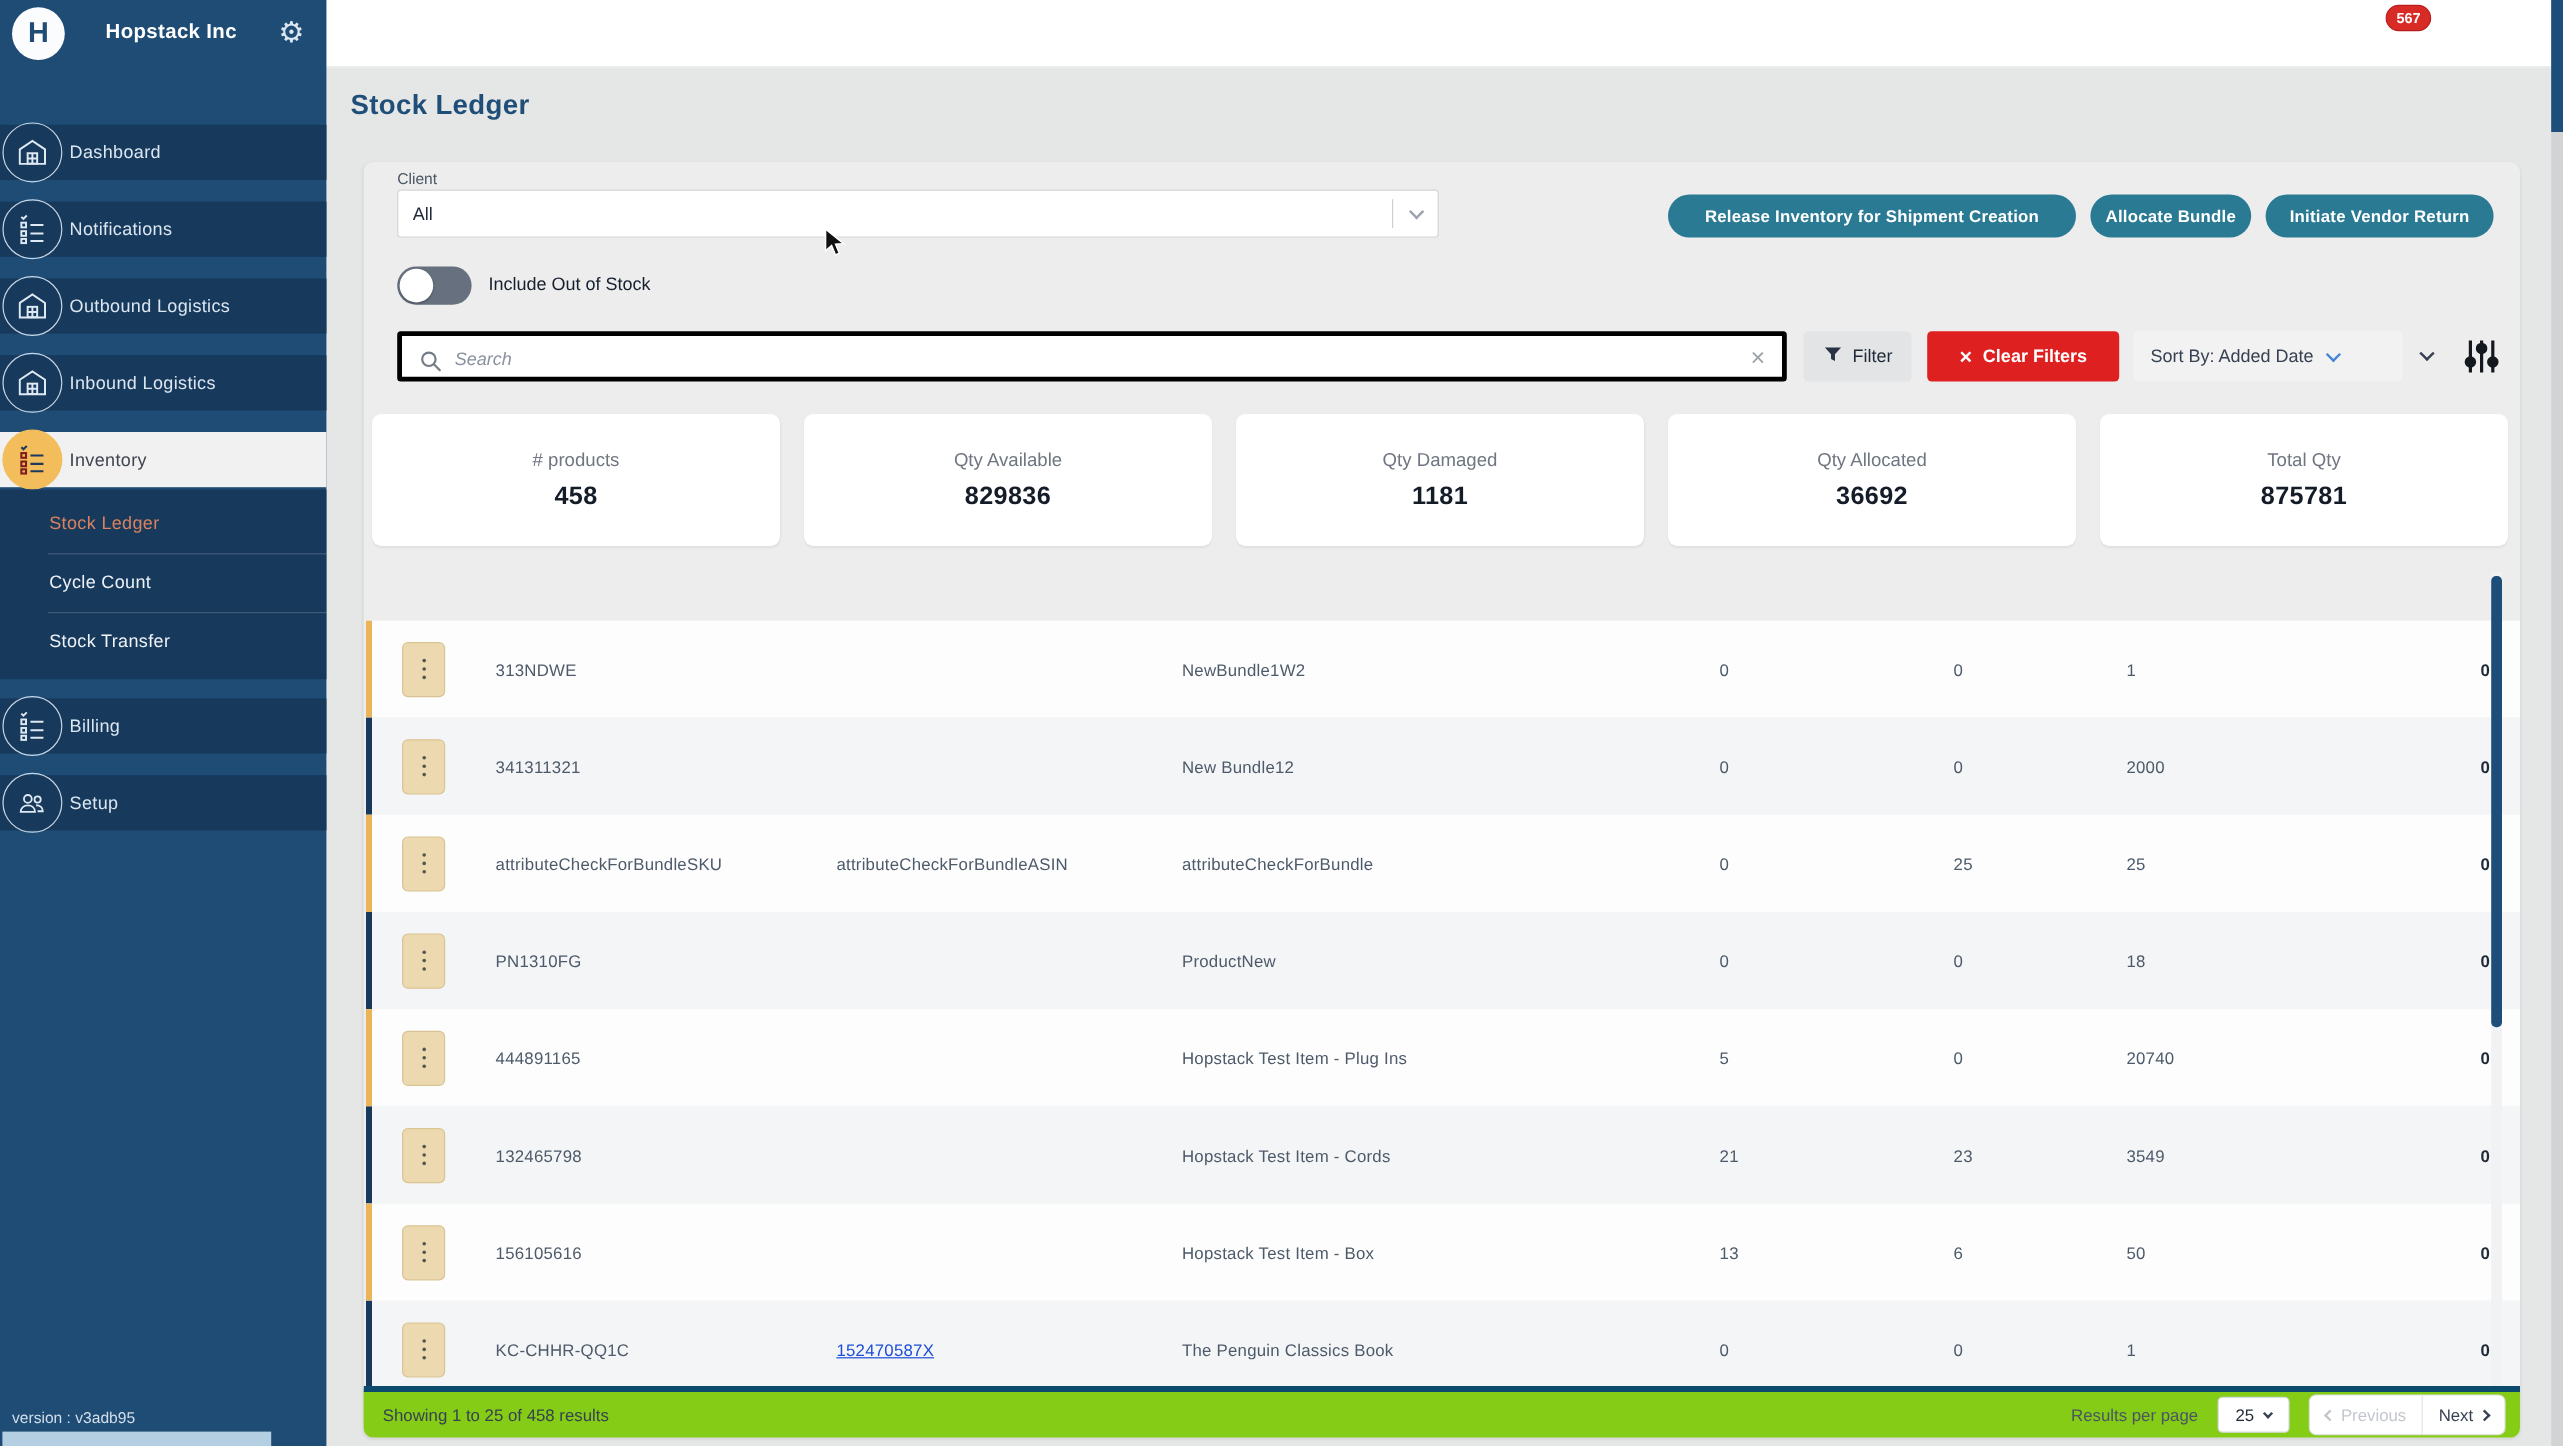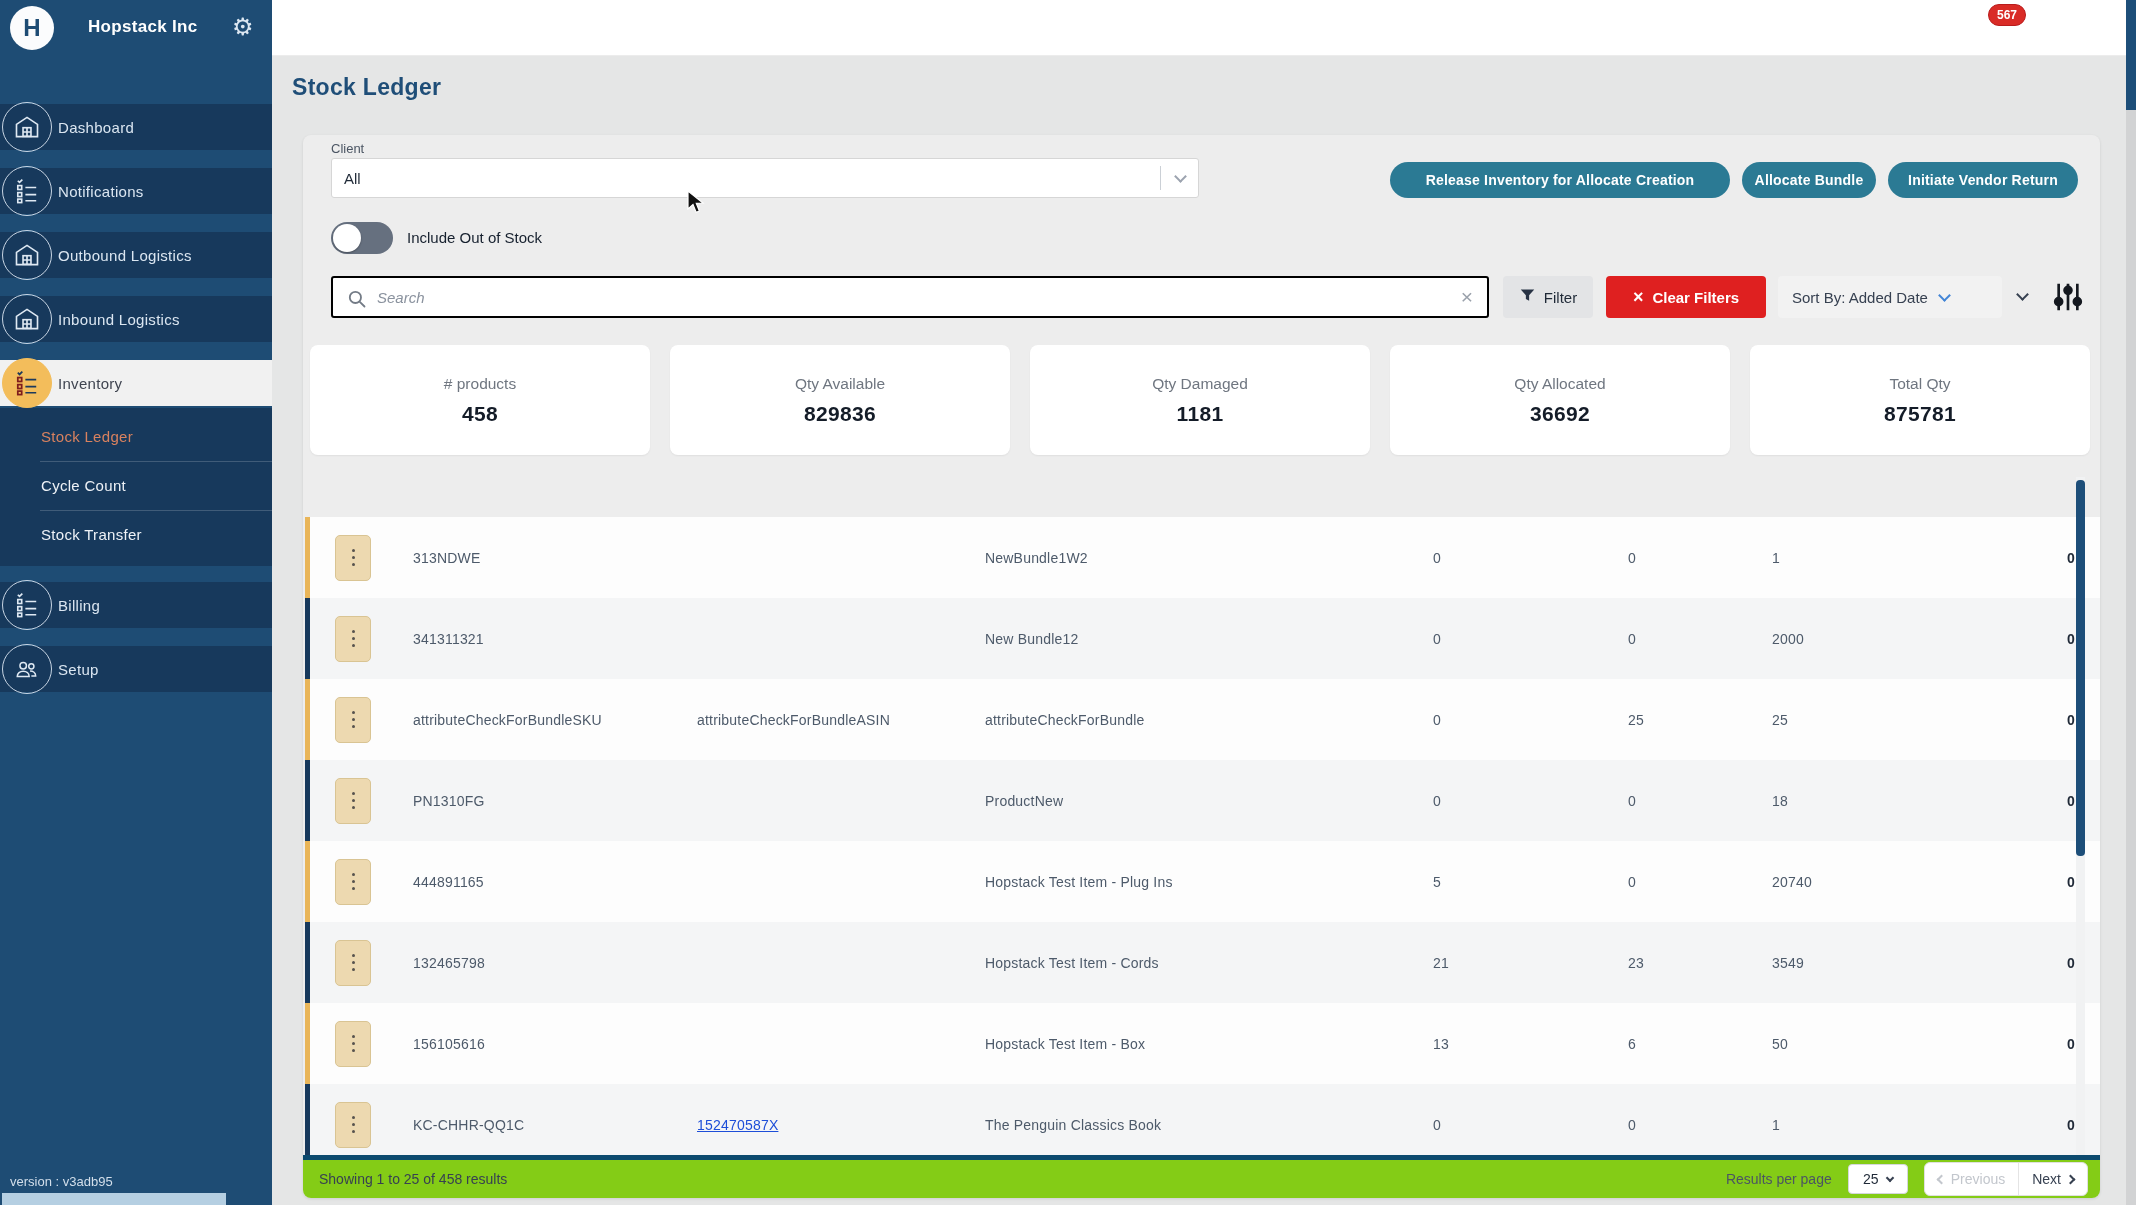--- a/index.html
+++ b/index.html
@@ -46,21 +46,21 @@
 
   .pill-btn { position:absolute; top:162px; height:36px; background:#2b7a94; border:none; border-radius:18px; color:#fff; font-size:14px; font-weight:bold; font-family:"Liberation Sans",sans-serif; display:flex; align-items:center; justify-content:center; letter-spacing:.2px; cursor:pointer; }
   #btn-release { left:1390px; width:340px; }
   #btn-allocate { left:1742px; width:134px; }
   #btn-vendor { left:1888px; width:190px; }
 
   .toggle { position:absolute; left:331px; top:222px; width:62px; height:32px; background:#66707f; border-radius:16px; cursor:pointer; }
   .knob { position:absolute; left:2px; top:2px; width:28px; height:28px; background:#fff; border-radius:50%; box-shadow:0 1px 2px rgba(0,0,0,.3); }
   .toggle-label { position:absolute; left:407px; top:229px; font-size:15px; color:#16202e; }
 
-  .search-box { position:absolute; left:331px; top:276px; width:1158px; height:42px; background:#fff; border:2px solid #000000; border-radius:3px; }
+  .search-box { position:absolute; left:331px; top:276px; width:1158px; height:42px; background:#fff; border:4px solid #000000; border-radius:3px; }
   .search-icon { position:absolute; left:14px; top:11px; }
   .search-placeholder { position:absolute; left:44px; top:11px; font-size:15px; font-style:italic; color:#8a929e; }
   .search-clear { position:absolute; right:14px; top:7px; font-size:21px; color:#9aa1ab; cursor:pointer; }
 
   .filter-btn { position:absolute; left:1503px; top:276px; width:90px; height:42px; background:#e3e4e6; border-radius:4px; display:flex; align-items:center; justify-content:center; gap:8px; font-size:15px; color:#1f2937; cursor:pointer; }
   .clear-btn { position:absolute; left:1606px; top:276px; width:160px; height:42px; background:#df2020; border-radius:4px; display:flex; align-items:center; justify-content:center; gap:9px; font-size:15px; font-weight:bold; color:#fff; cursor:pointer; }
   .clear-x { font-size:18px; font-weight:bold; }
   .sort-box { position:absolute; left:1778px; top:276px; width:224px; height:42px; background:#f2f2f2; border-radius:4px; display:flex; align-items:center; padding-left:14px; gap:12px; font-size:15px; color:#374151; cursor:pointer; }
   .sort-chev { border-color:#4285d6; margin-top:-4px; }
   .lone-chev { position:absolute; left:2018px; top:290px; border-color:#374151; }
@@ -242,21 +242,21 @@
   <div class="page-title">Stock Ledger</div>
   <div class="card"></div>
 
   <div class="client-label">Client</div>
   <div class="client-select">
     <span>All</span>
   </div>
   <div class="client-divider"></div>
   <span class="chev client-chev"></span>
 
-  <button class="pill-btn" id="btn-release">Release Inventory for Allocate Creation</button>
+  <button class="pill-btn" id="btn-release">Release Inventory for Shipment Creation</button>
   <button class="pill-btn" id="btn-allocate">Allocate Bundle</button>
   <button class="pill-btn" id="btn-vendor">Initiate Vendor Return</button>
 
   <div class="toggle">
       <div class="knob"></div>
     </div>
   <div class="toggle-label">Include Out of Stock</div>
 
   <div class="search-box">
     <span class="search-icon">

